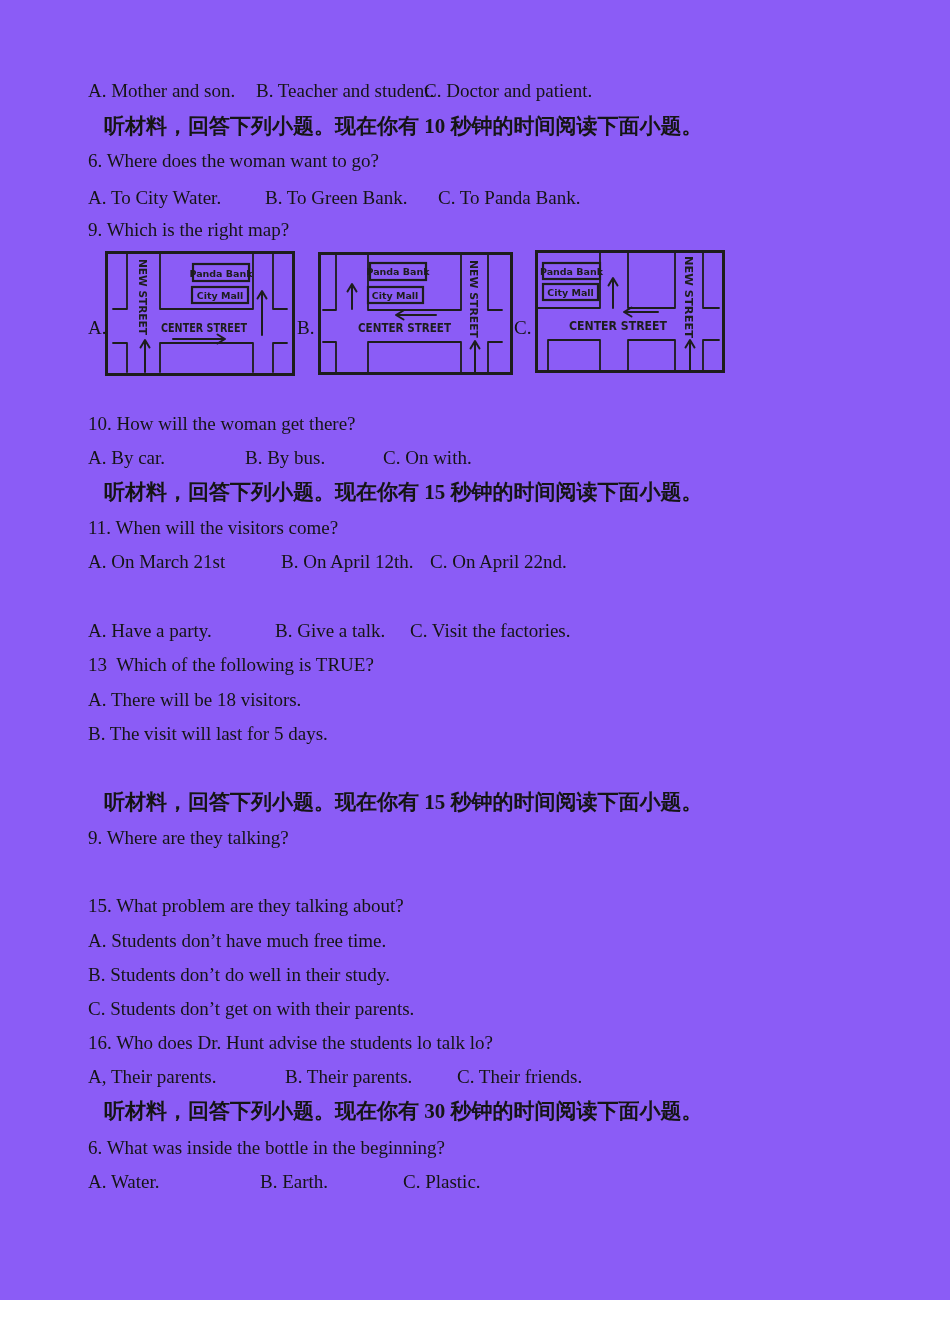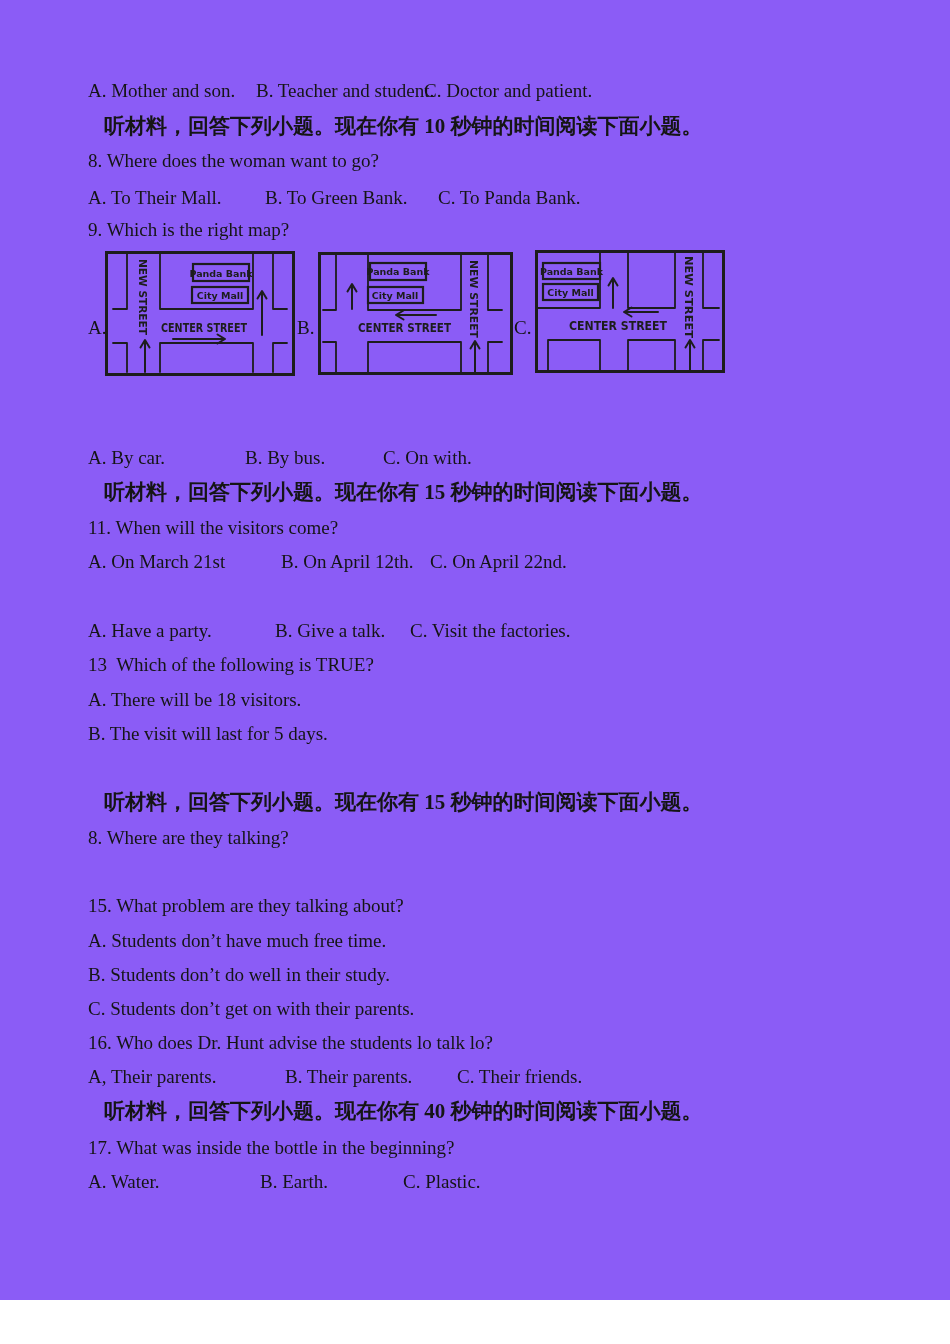--- a/index.html
+++ b/index.html
@@ -29,23 +29,23 @@
 <div id="page">
 
   <div class="line opts" style="top:80px">
     <span style="left:88px">A. Mother and son.</span>
     <span style="left:256px">B. Teacher and student.</span>
     <span style="left:424px">C. Doctor and patient.</span>
   </div>
 
   <div class="line cn" style="top:112px">听材料，回答下列小题。现在你有 10 秒钟的时间阅读下面小题。</div>
 
-  <div class="line" style="top:150px">8. Where does the woman want to go?</div>
+  <div class="line" style="top:150px">6. Where does the woman want to go?</div>
   <div class="line opts" style="top:187px">
-    <span style="left:88px">A. To Their Mall.</span>
+    <span style="left:88px">A. To City Water.</span>
     <span style="left:265px">B. To Green Bank.</span>
     <span style="left:438px">C. To Panda Bank.</span>
   </div>
 
   <div class="line" style="top:219px">9. Which is the right map?</div>
 
   <div class="map-label" style="left:88px;top:317px">A.</div>
   <div class="map-label" style="left:297px;top:317px">B.</div>
   <div class="map-label" style="left:514px;top:317px">C.</div>
 
@@ -84,20 +84,21 @@
     <rect class="bx" x="8" y="34" width="55" height="16"></rect>
     <text class="bt" x="36.5" y="25" text-anchor="middle">Panda Bank</text>
     <text class="bt" x="35.5" y="46" text-anchor="middle">City Mall</text>
     <text class="vt" x="6" y="-150" transform="rotate(90)" textLength="82" lengthAdjust="spacingAndGlyphs">NEW STREET</text>
     <text class="ct" x="34" y="80" textLength="98" lengthAdjust="spacingAndGlyphs">CENTER STREET</text>
     <path class="ar" d="M78 58 L78 29 M73.5 35.5 L78 28 L82.5 35.5"></path>
     <path class="ar" d="M155 120 L155 91 M150.5 97.5 L155 90 L159.5 97.5"></path>
     <path class="ar" d="M123 62 H90 M96.5 57.5 L89 62 L96.5 66.5"></path>
   </svg>
 
+  <div class="line" style="top:413px">10. How will the woman get there?</div>
   <div class="line opts" style="top:447px">
     <span style="left:88px">A. By car.</span>
     <span style="left:245px">B. By bus.</span>
     <span style="left:383px">C. On with.</span>
   </div>
 
   <div class="line cn" style="top:478px">听材料，回答下列小题。现在你有 15 秒钟的时间阅读下面小题。</div>
 
   <div class="line" style="top:517px">11. When will the visitors come?</div>
   <div class="line opts" style="top:551px">
@@ -111,36 +112,36 @@
     <span style="left:275px">B. Give a talk.</span>
     <span style="left:410px">C. Visit the factories.</span>
   </div>
 
   <div class="line" style="top:654px">13  Which of the following is TRUE?</div>
   <div class="line" style="top:689px">A. There will be 18 visitors.</div>
   <div class="line" style="top:723px">B. The visit will last for 5 days.</div>
 
   <div class="line cn" style="top:788px">听材料，回答下列小题。现在你有 15 秒钟的时间阅读下面小题。</div>
 
-  <div class="line" style="top:827px">8. Where are they talking?</div>
+  <div class="line" style="top:827px">9. Where are they talking?</div>
 
   <div class="line" style="top:895px">15. What problem are they talking about?</div>
   <div class="line" style="top:964px">B. Students don’t do well in their study.</div>
   <div class="line" style="top:930px">A. Students don’t have much free time.</div>
   <div class="line" style="top:998px">C. Students don’t get on with their parents.</div>
 
   <div class="line" style="top:1032px">16. Who does Dr. Hunt advise the students lo talk lo?</div>
   <div class="line opts" style="top:1066px">
     <span style="left:88px">A, Their parents.</span>
     <span style="left:285px">B. Their parents.</span>
     <span style="left:457px">C. Their friends.</span>
   </div>
 
-  <div class="line cn" style="top:1097px">听材料，回答下列小题。现在你有 40 秒钟的时间阅读下面小题。</div>
+  <div class="line cn" style="top:1097px">听材料，回答下列小题。现在你有 30 秒钟的时间阅读下面小题。</div>
 
-  <div class="line" style="top:1137px">17. What was inside the bottle in the beginning?</div>
+  <div class="line" style="top:1137px">6. What was inside the bottle in the beginning?</div>
   <div class="line opts" style="top:1171px">
     <span style="left:88px">A. Water.</span>
     <span style="left:260px">B. Earth.</span>
     <span style="left:403px">C. Plastic.</span>
   </div>
 
 </div>
 
 </body></html>

